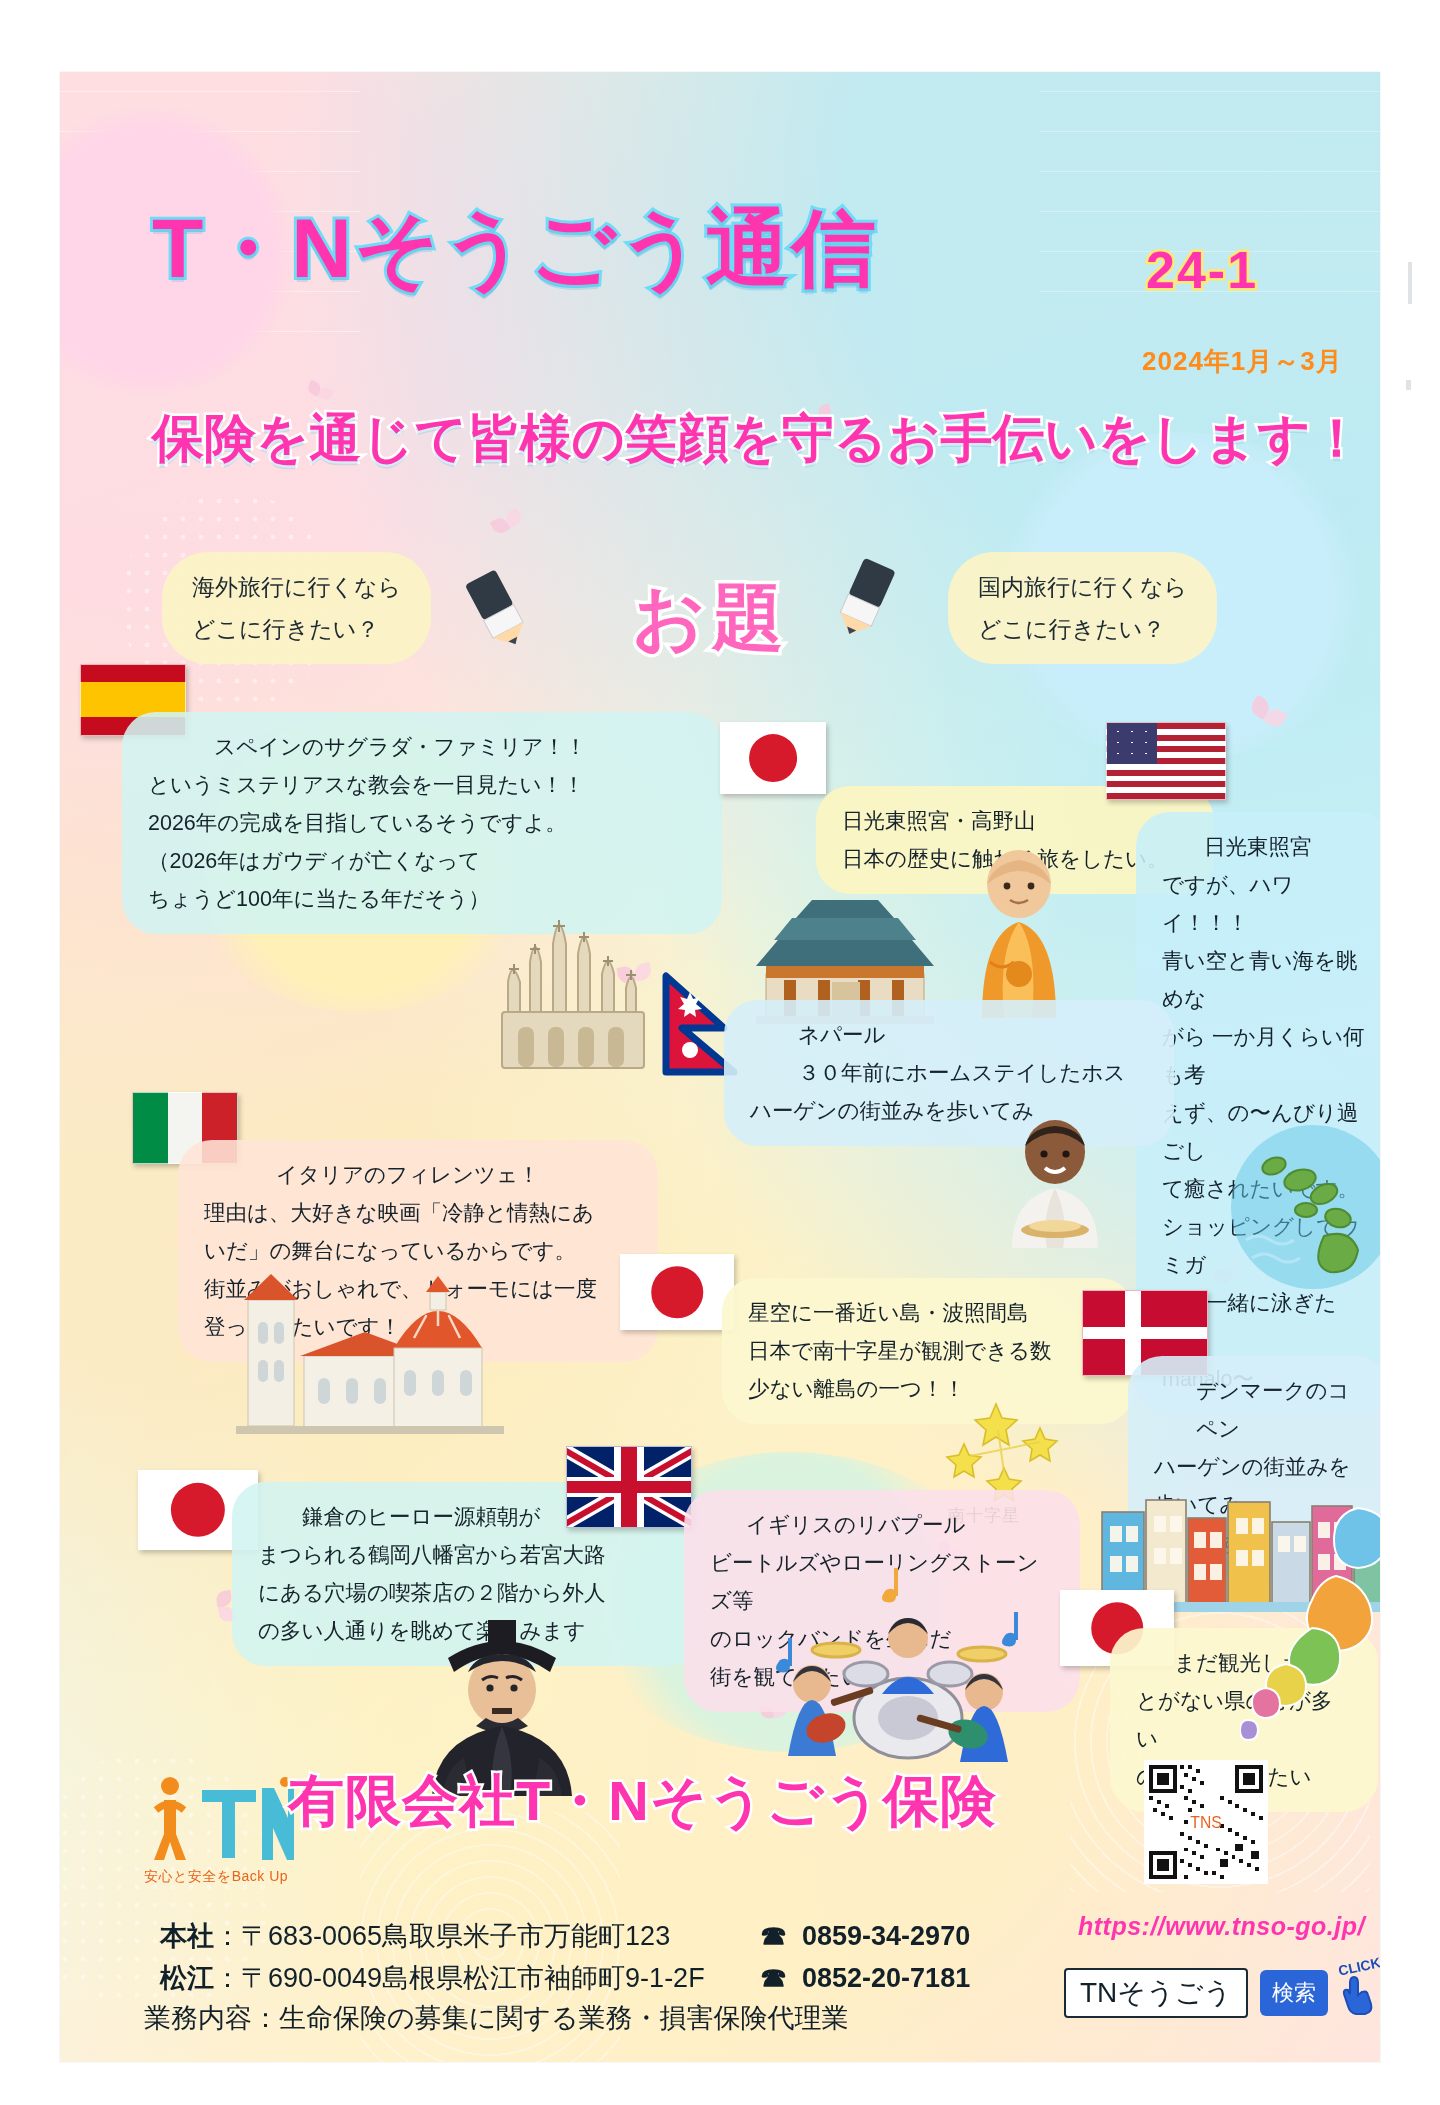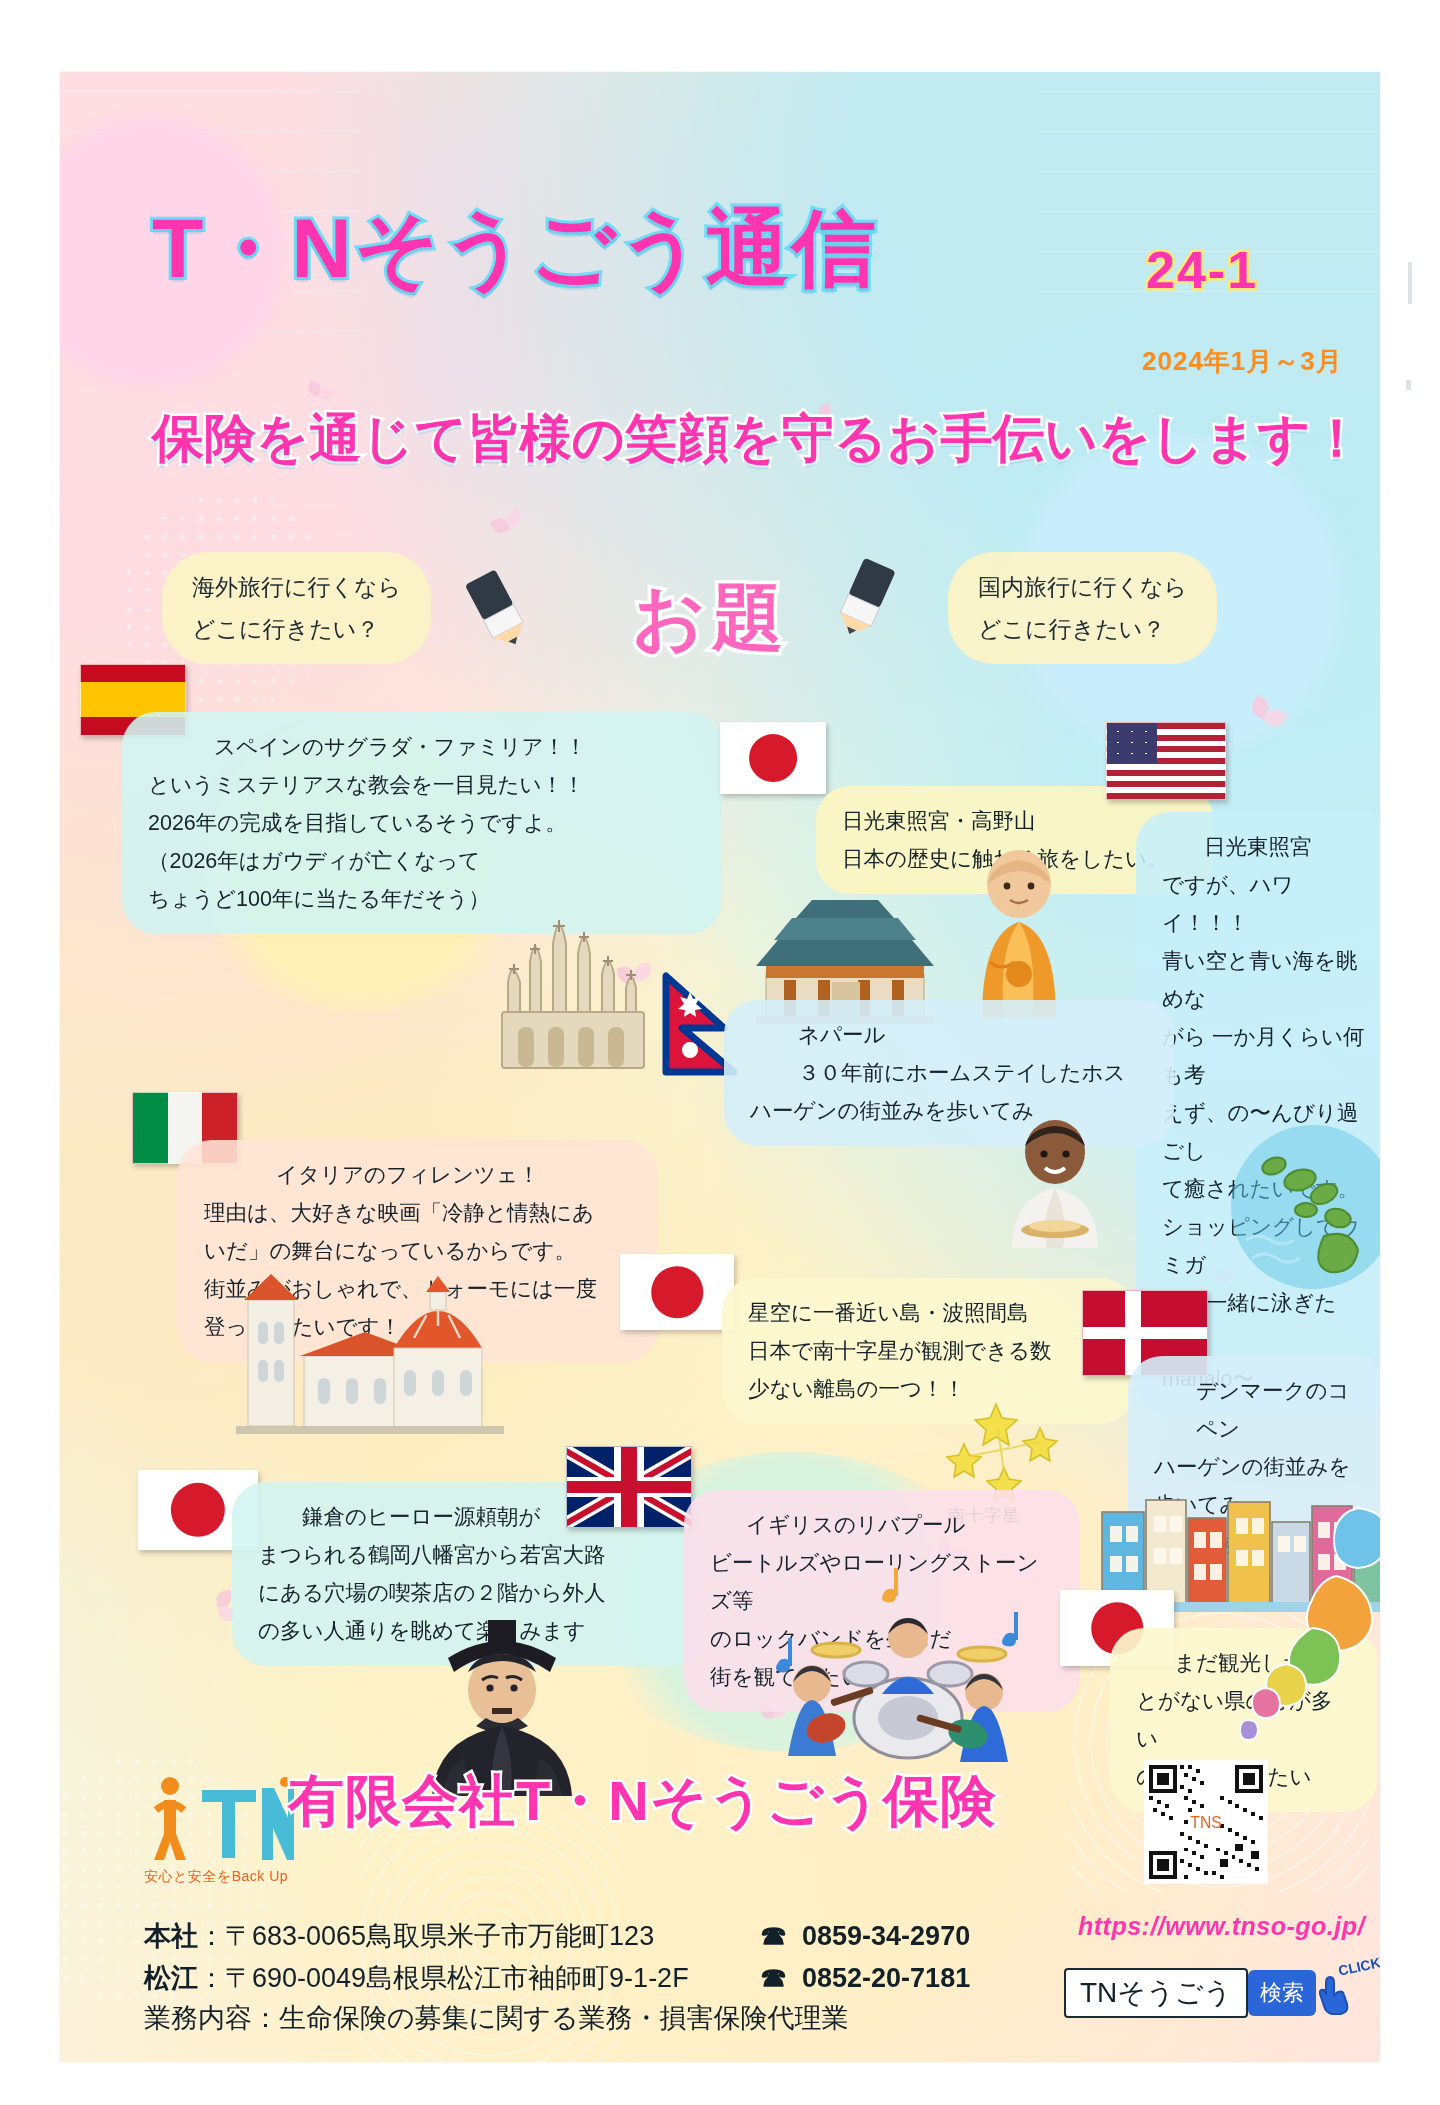--- a/index.html
+++ b/index.html
@@ -243,21 +243,21 @@
   }
   #company {
     position:absolute; left:228px; top:1692px;
     font-size:56px; font-weight:bold;
     color:#ff35b0;
     -webkit-text-stroke: 5px #ffffff;
     paint-order: stroke fill;
     white-space:nowrap;
     letter-spacing:1px;
   }
-  .addr-label { font-weight:bold; }
+  .addr-label { font-weight:bold;margin-left:16px; }
   .addr-row {
     position:absolute;
     font-size:27px;
     color:#12202a;
     white-space:nowrap;
   }
   .tel-row {
     position:absolute;
     font-size:27px;
     font-weight:bold;
@@ -277,21 +277,21 @@
     position:absolute; left:1084px; top:1688px;
     width:124px; height:124px;
     background:#fff;
     padding:5px;
     box-sizing:border-box;
   }
   #qr .cells { width:100%; height:100%; }
   #searchbox {
     position:absolute; left:1004px; top:1896px;
     display:flex; align-items:center;
-    gap:0;
+    gap:12px;
   }
   #searchbox .term {
     border:2px solid #1b2b36;
     background:#fff;
     border-radius:4px;
     font-size:28px;
     padding:4px 14px;
     color:#12202a;
     white-space:nowrap;
   }

